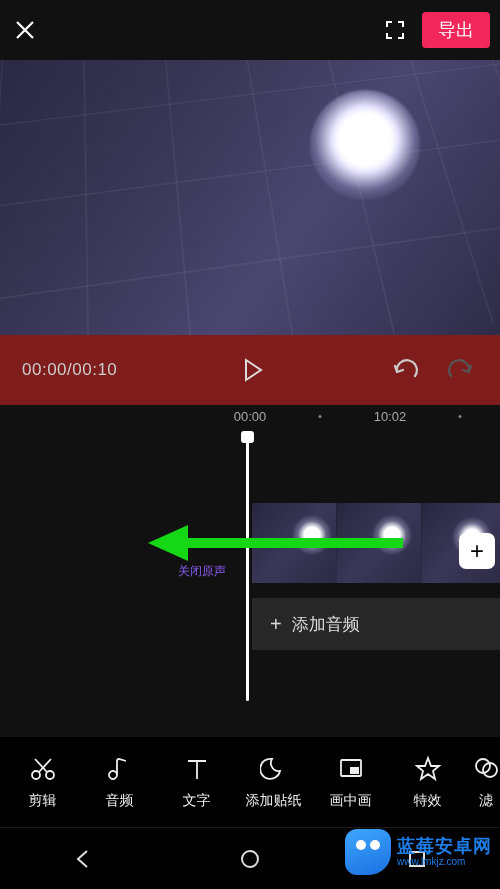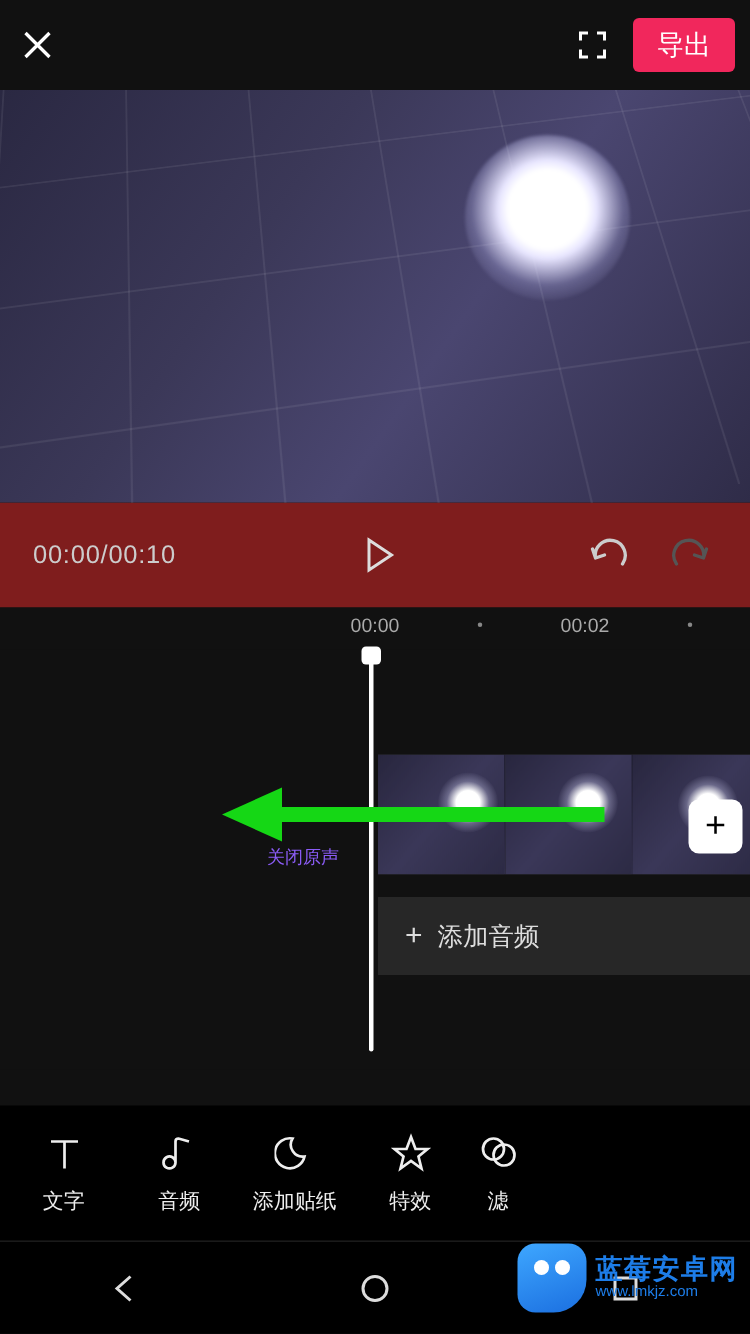--- a/index.html
+++ b/index.html
@@ -323,21 +323,21 @@
         <svg width="26" height="24" viewBox="0 0 26 24">
             <path d="M4 18 A10 10 0 1 1 22 14 M22 14 L24 8 M22 14 L16 12" stroke-linecap="round"></path>
           </svg>
       </div>
     </div>
   </div>
 
   <div class="ruler">
     <span style="left:250px">00:00</span>
     <span class="dot" style="left:320px"></span>
-    <span style="left:390px">00:02</span>
+    <span style="left:390px">10:02</span>
     <span class="dot" style="left:460px"></span>
   </div>
 
   <div class="timeline-area">
     <div class="playhead"></div>
 
     <div class="mute-orig">
       <span>关闭原声</span>
     </div>
 
@@ -357,48 +357,67 @@
     </div>
 
     <svg class="arrow-ann" viewBox="0 0 260 44">
       <line x1="255" y1="22" x2="28" y2="22" stroke="#15d715" stroke-width="10"></line>
       <polygon points="0,22 40,4 40,40" fill="#15d715"></polygon>
     </svg>
   </div>
 
   <div class="bottom-bar">
 
+    <div class="tool">
+      <div class="ic">
+        <svg width="28" height="28" viewBox="0 0 28 28">
+            <circle cx="7" cy="20" r="4"></circle>
+            <circle cx="21" cy="20" r="4"></circle>
+            <path d="M10 17 L22 4 M18 17 L6 4"></path>
+          </svg>
+      </div>
+      <span>剪辑</span>
+    </div>
+
+    <div class="tool">
+      <div class="ic">
+        <svg width="28" height="28" viewBox="0 0 28 28">
+            <path d="M11 20 V6 Q11 4 13 4 L20 6 M11 20 A4 4 0 1 1 11 19.9"></path>
+          </svg>
+      </div>
+      <span>音频</span>
+    </div>
 
     <div class="tool">
       <div class="ic">
         <svg width="28" height="28" viewBox="0 0 28 28">
             <path d="M5 6 H23 M14 6 V24"></path>
           </svg>
       </div>
       <span>文字</span>
     </div>
 
     <div class="tool">
       <div class="ic">
         <svg width="28" height="28" viewBox="0 0 28 28">
-            <path d="M11 20 V6 Q11 4 13 4 L20 6 M11 20 A4 4 0 1 1 11 19.9"></path>
-          </svg>
-      </div>
-      <span>音频</span>
-    </div>
-
-    <div class="tool">
-      <div class="ic">
-        <svg width="28" height="28" viewBox="0 0 28 28">
             <path d="M20 16 A10 10 0 1 1 12 4 A8 8 0 0 0 20 16 Z"></path>
           </svg>
       </div>
       <span>添加贴纸</span>
     </div>
 
+    <div class="tool">
+      <div class="ic">
+        <svg width="28" height="28" viewBox="0 0 28 28">
+            <rect x="4" y="5" width="20" height="16" rx="1"></rect>
+            <rect x="13" y="12" width="9" height="7" fill="#eee" stroke="none"></rect>
+          </svg>
+      </div>
+      <span>画中画</span>
+    </div>
 
     <div class="tool">
       <div class="ic">
         <svg width="28" height="28" viewBox="0 0 28 28">
             <path d="M14 3 L17 11 L25 11 L19 16 L21 24 L14 19 L7 24 L9 16 L3 11 L11 11 Z"></path>
           </svg>
       </div>
       <span>特效</span>
     </div>
 

